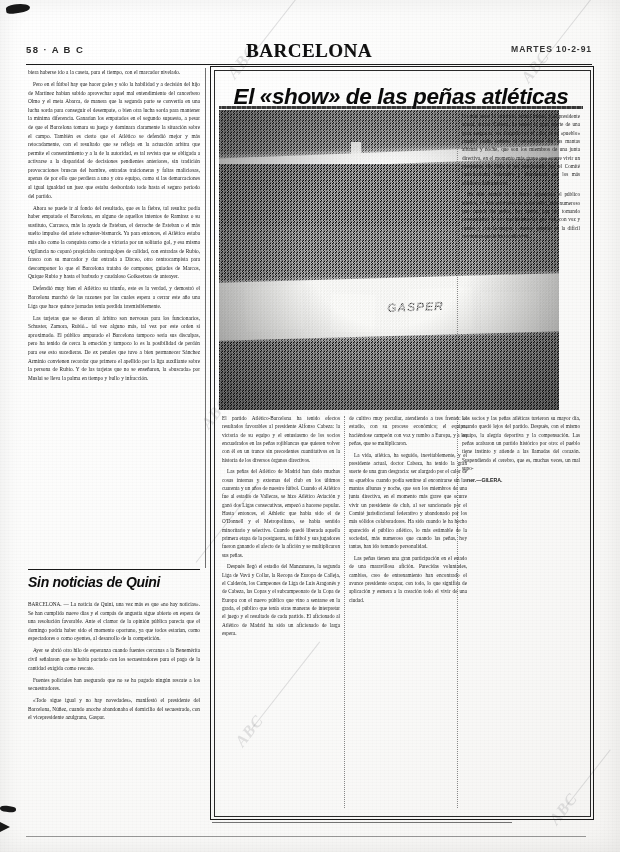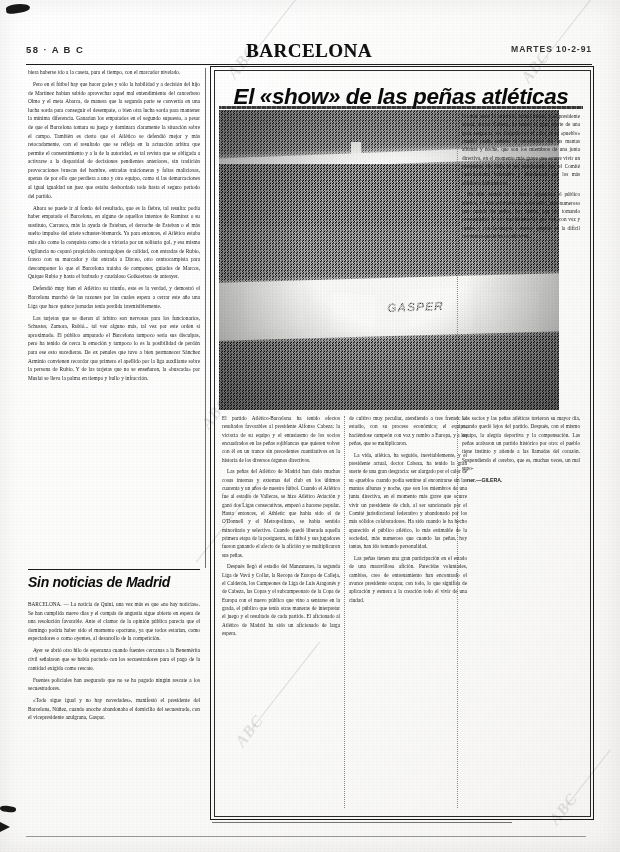--- a/index.html
+++ b/index.html
@@ -288,21 +288,21 @@
   <div id="left-col" class="col">
     <p class="noind">biera haberse ido a la caseta, para el tiempo, con el marcador nivelado.</p>
     <p>Pero en el fútbol hay que hacer goles y sólo la habilidad y a decisión del hijo de Martínez habían sabido aprovechar aquel mal entendimiento del cancerbero Olmo y el meta Abarca, de manera que la segunda parte se convertía en una lucha sorda para conseguir el desempate, o bien otra lucha sorda para mantener la mínima diferencia. Ganarían los empatados en el segundo supuesto, a pesar de que el Barcelona tomara su juego y dominara claramente la situación sobre el campo. También es cierto que el Atlético se defendió mejor y más retocadamente, con el resultado que se refleja en la actuación arbitra que permite el consentimiento y a la de la autoridad, es tal revista que se obligada a activarse a la disparidad de decisiones pendientes anteriores, sin tradición provocaciones bruscas del hombre, entradas traicioneras y faltas maliciosas, apenas de por ello que perdiera a uno y otro equipo, como si las demarcaciones al igual igualdad un juez que estaba desbordado todo hasta el seguro período del partido.</p>
     <p>Ahora se puede ir al fondo del resultado, que es la fiebre, tal resulta: podía haber empatado el Barcelona, en alguno de aquellos intentos de Ramírez o su sustituto, Carrasco, más la ayuda de Esteban, el derroche de Esteban o el más suelto impulso del ariete schuster-bismarck. Ya para entonces, el Atlético estaba más alto como la conquista como de a victoria por un solitario gol, y esa misma vigilancia no coparó propiciaba contragolpes de calidad, con entradas de Rubio, frasco con su marcador y dar entrada a Dirceo, otro centrocampista para descomponer lo que el Barcelona trataba de componer, guiados de Marcos, Quique Rubio y hasta el barbudo y caudaloso Goikoetxea de anteayer.</p>
     <p>Defendió muy bien el Atlético su triunfo, este es la verdad, y demostró el Barcelona marchó de las razones por las cuales espera a cerrar este año una Liga que hace quince jornadas tenía perdida irremisiblemente.</p>
     <p>Las tarjetas que se dieron al árbitro son nervosas para los funcionarios, Schuster, Zamora, Rubió... tal vez alguno más, tal vez por este orden si aproximado. El público amparado el Barcelona tampoco sería sus disculpas, pero ha tenido de cerca la emoción y tampoco lo es la posibilidad de perdón para ese esto sucedieras. De ex penales que tuvo a bien permanecer Sánchez Arminio convienen recordar que primero el apellido por la liga auxiliante sobre la persona de Rubio. Y de las tarjetas que no se enseñaron, la «buscada» por Muslai se lleva la palma en tiempo y bullo y infracción.</p>
   </div>
   <div id="left-divider"></div>
 
   <div id="quini-rule"></div>
-  <div id="quini-head">Sin noticias de Madrid</div>
+  <div id="quini-head">Sin noticias de Quini</div>
   <div id="quini-col" class="col">
     <p class="noind">BARCELONA. — La noticia de Quini, una vez más es que «no hay noticias». Se han cumplido nueve días y el compás de angustia sigue abierto en espera de una resolución favorable. Ante el clamor de la opinión pública parecía que el domingo podría haber sido el momento oportuno, ya que todos estarían, como espectadores o como oyentes, al desarrollo de la competición.</p>
     <p>Ayer se abrió otro hilo de esperanza cuando fuentes cercanas a la Benemérita civil señalaron que se había pactado con los secuestradores para el pago de la cantidad exigida como rescate.</p>
     <p>Fuentes policiales han asegurado que no se ha pagado ningún rescate a los secuestradores.</p>
     <p>«Todo sigue igual y no hay novedades», manifestó el presidente del Barcelona, Núñez, cuando anoche abandonaba el domicilio del secuestrado, con el vicepresidente azulgrana, Gaspar.</p>
   </div>
 
   <div id="feature-box"></div>
 
   <div id="feature-headline">El «show» de las peñas atléticas</div>

